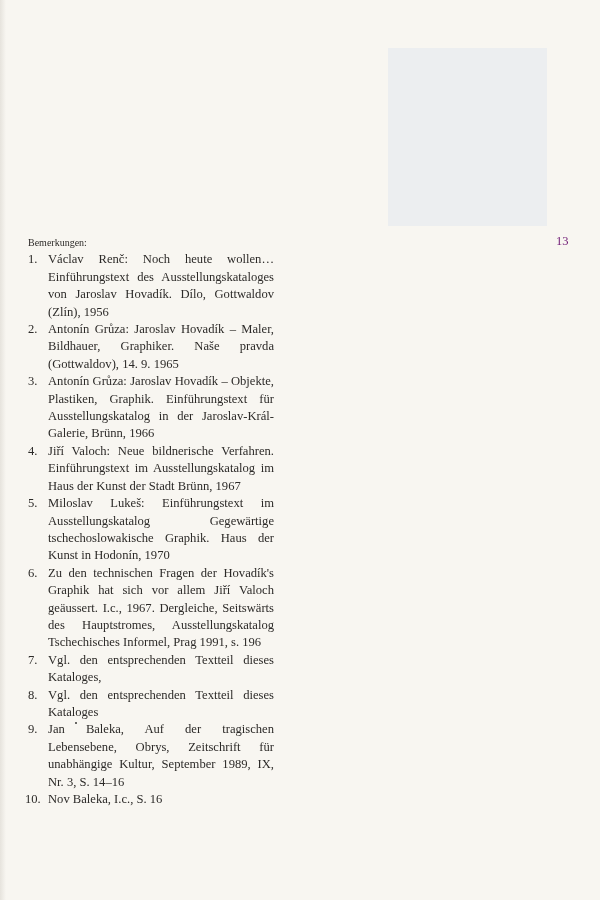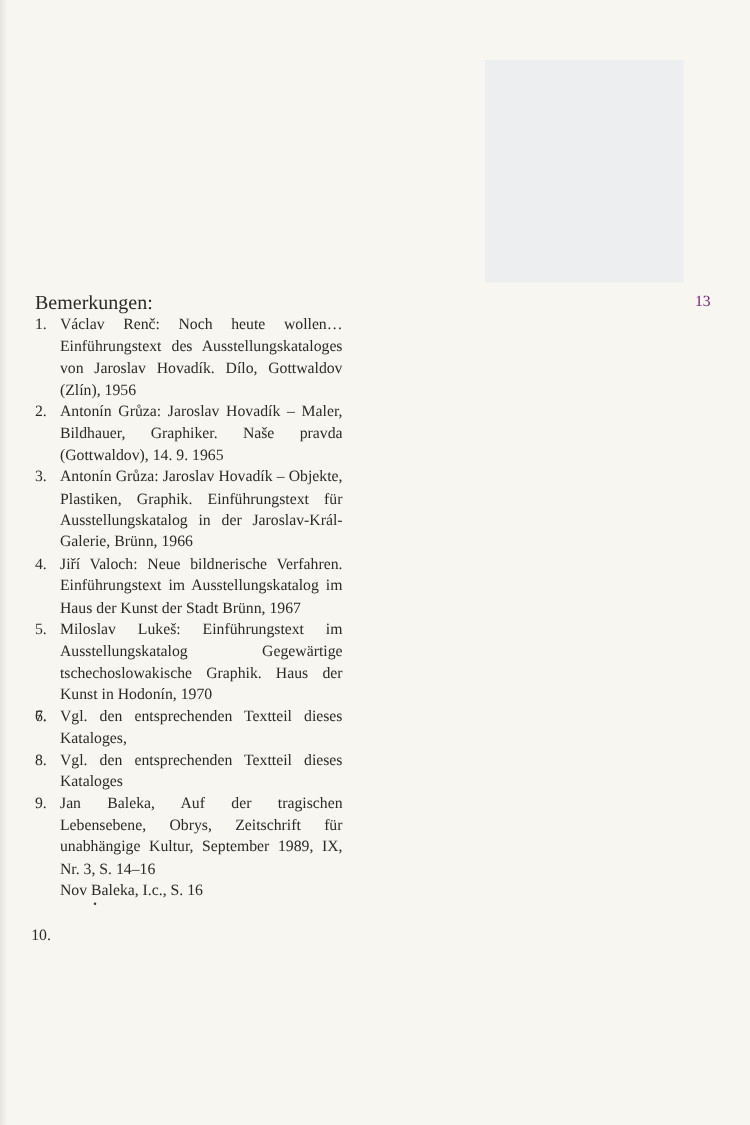--- a/index.html
+++ b/index.html
@@ -19,30 +19,30 @@
     background: #eceef0;
   }
   .page-number {
     position: absolute; left: 556px; top: 234px;
     font-size: 12.5px; color: #701a75;
   }
   .notes {
     position: absolute; left: 28px; top: 234px; width: 246px;
     font-size: 12.6px; line-height: 17.4px;
   }
-  .notes-heading { margin: 0; font-weight: normal; font-size: 16px; }
+  .notes-heading { margin: 0; font-weight: normal; font-size: 10px; }
   .notes-list { list-style: none; margin: 0; padding: 0; }
   .note {
     position: relative; padding-left: 20px; text-align: justify;
     text-align-last: left; hyphens: manual;
   }
   .note-num {
     position: absolute; left: 0; width: 16px; text-align: right;
   }
-  .note-num.wide { left: -3px; width: 19px; margin-top: 36px; }
+  .note-num.wide { left: -3px; width: 19px; }
   .stray-dot {
     position: absolute; left: 75px; top: 722px; width: 2px; height: 2px;
     background: #3a3836; border-radius: 1px;
   }
 </style>
 </head>
 <body>
 
 <div class="gutter-shadow"></div>
 
@@ -68,20 +68,21 @@
     <li class="note">
       <span class="note-num">4.</span>
       <span>Jiří Valoch: Neue bildnerische Verfahren. Einführungstext im Ausstellungskatalog im Haus der Kunst der Stadt Brünn, 1967</span>
     </li>
     <li class="note">
       <span class="note-num">5.</span>
       <span>Miloslav Lukeš: Einführungstext im Ausstellungskatalog Gegewärtige tschechoslowakische Graphik. Haus der Kunst in Hodonín, 1970</span>
     </li>
     <li class="note">
       <span class="note-num">6.</span>
+      <span>Zu den technischen Fragen der Hovadík's Graphik hat sich vor allem Jiří Valoch geäussert. I.c., 1967. Dergleiche, Seitswärts des Hauptstromes, Ausstellungskatalog Tschechisches Informel, Prag 1991, s. 196</span>
     </li>
     <li class="note">
       <span class="note-num">7.</span>
       <span>Vgl. den entsprechenden Textteil dieses Kataloges,</span>
     </li>
     <li class="note">
       <span class="note-num">8.</span>
       <span>Vgl. den entsprechenden Textteil dieses Kataloges</span>
     </li>
     <li class="note">

